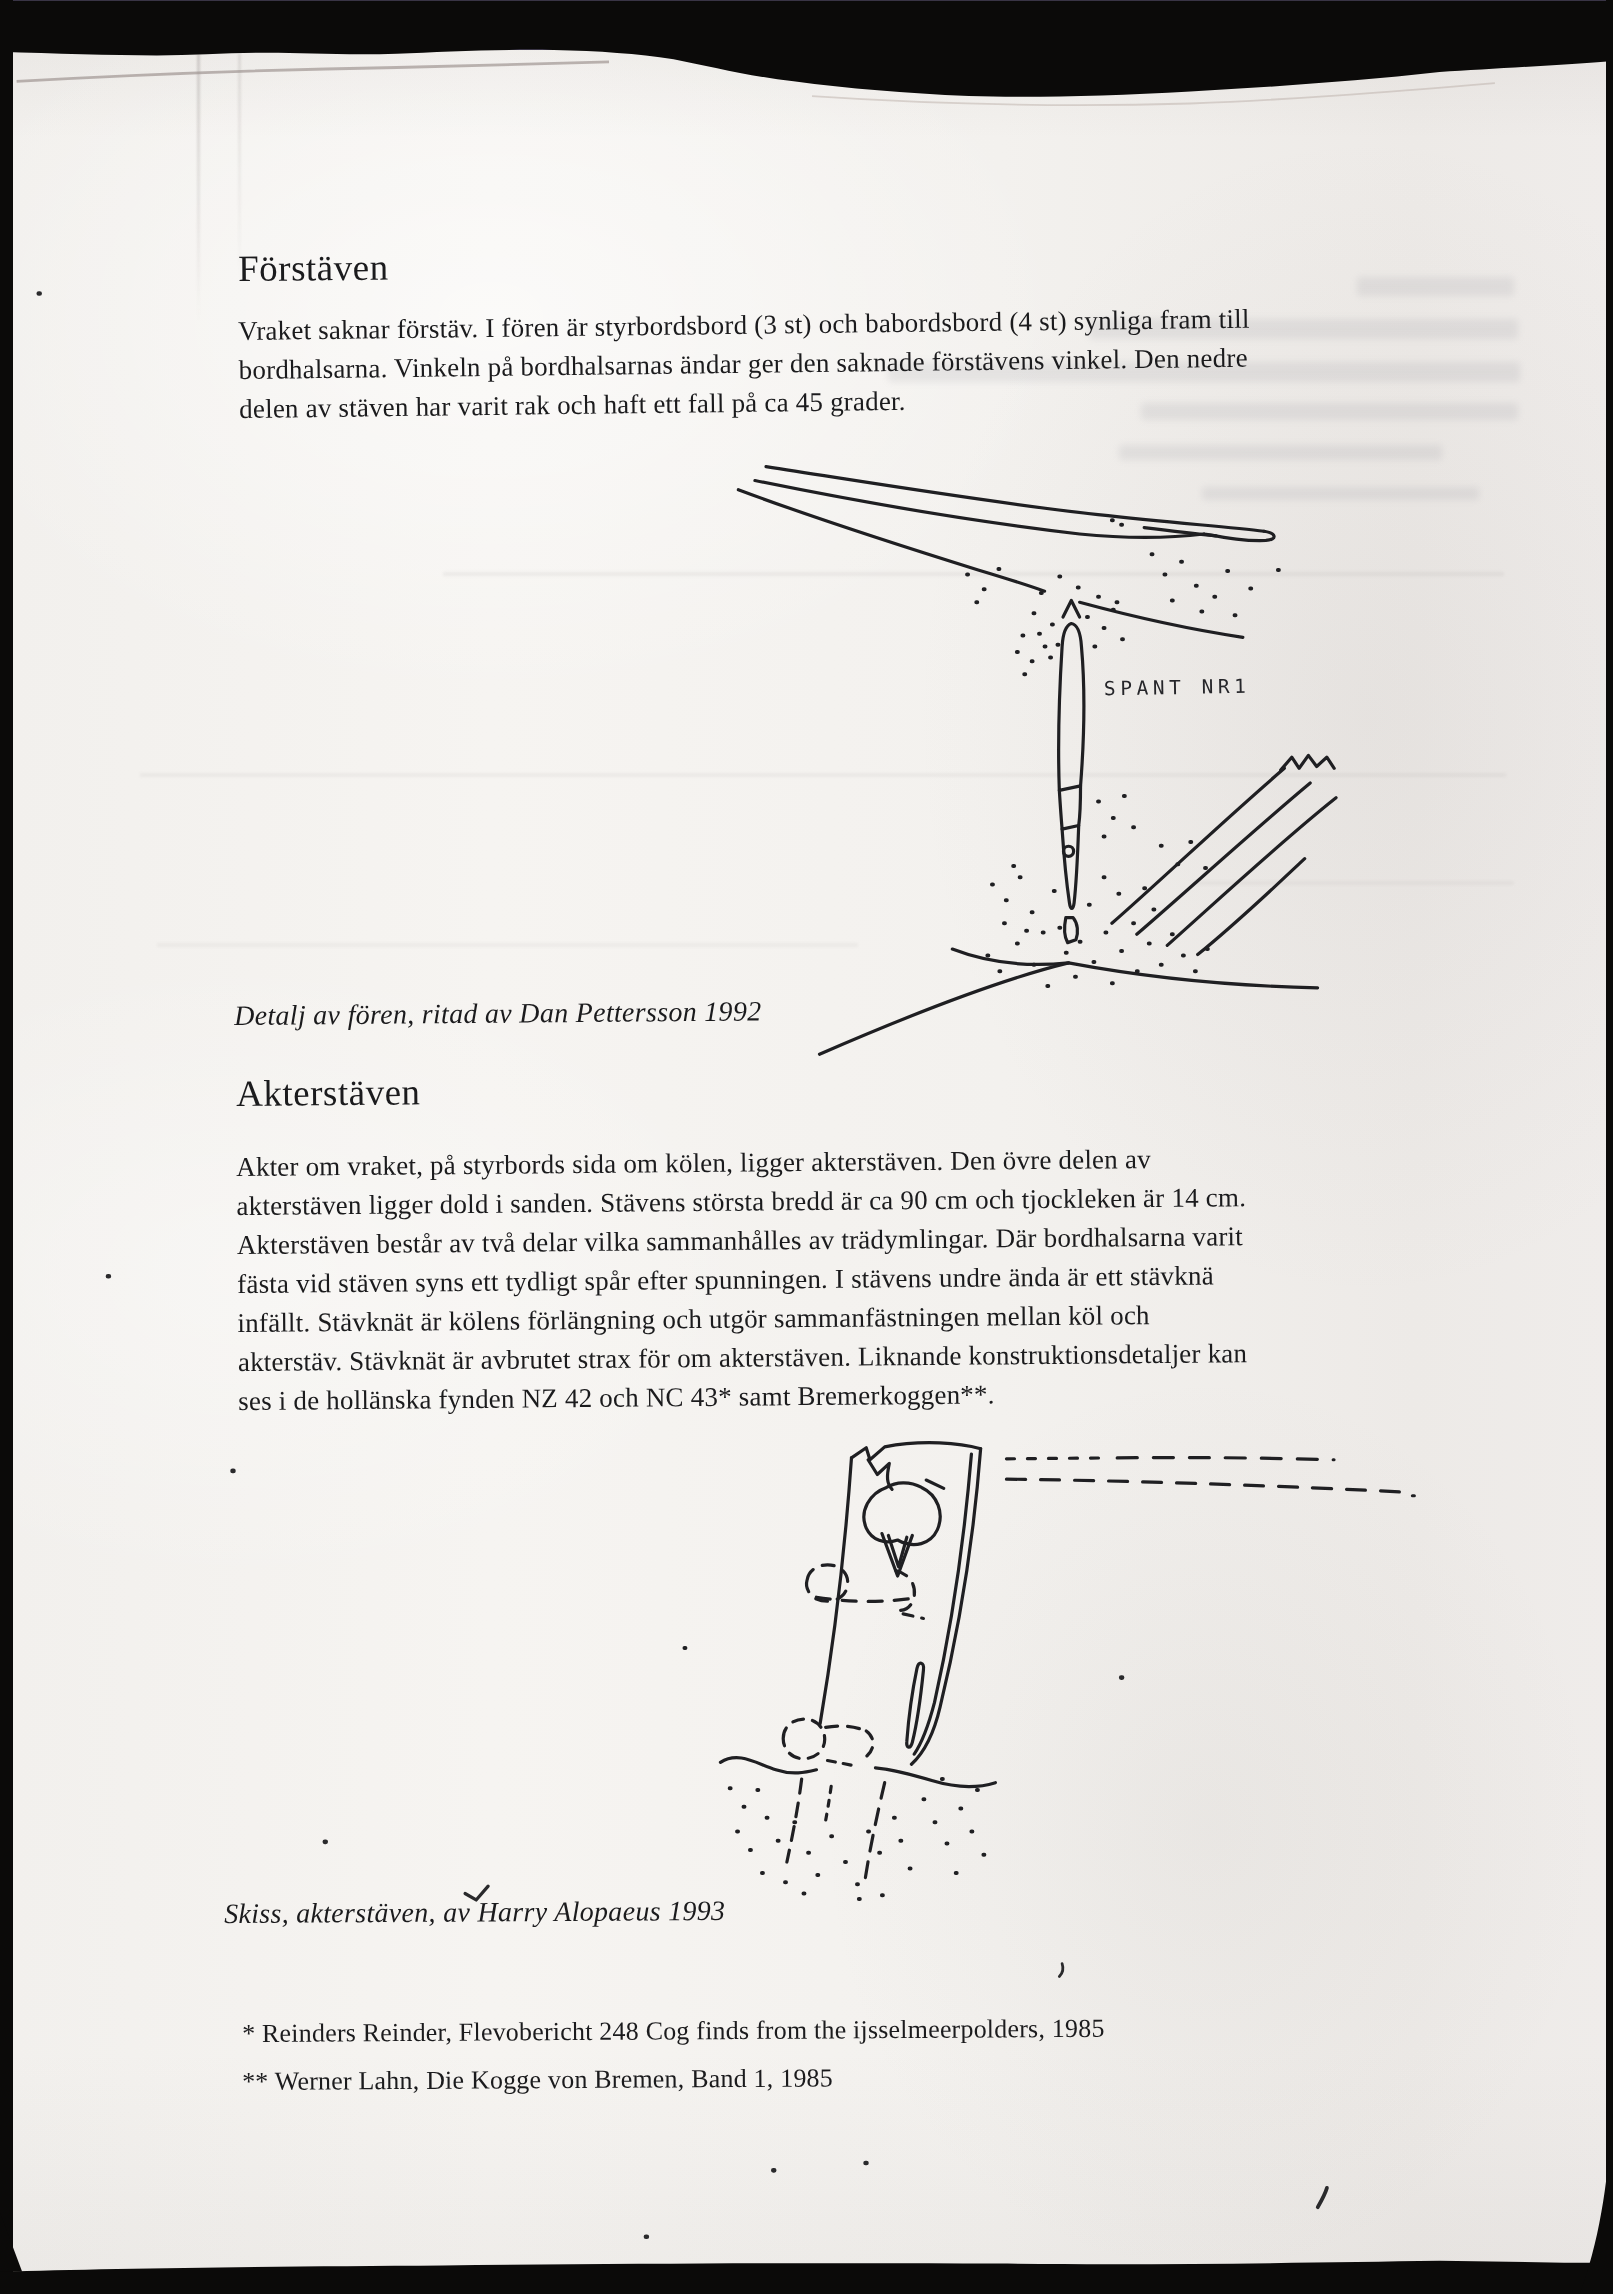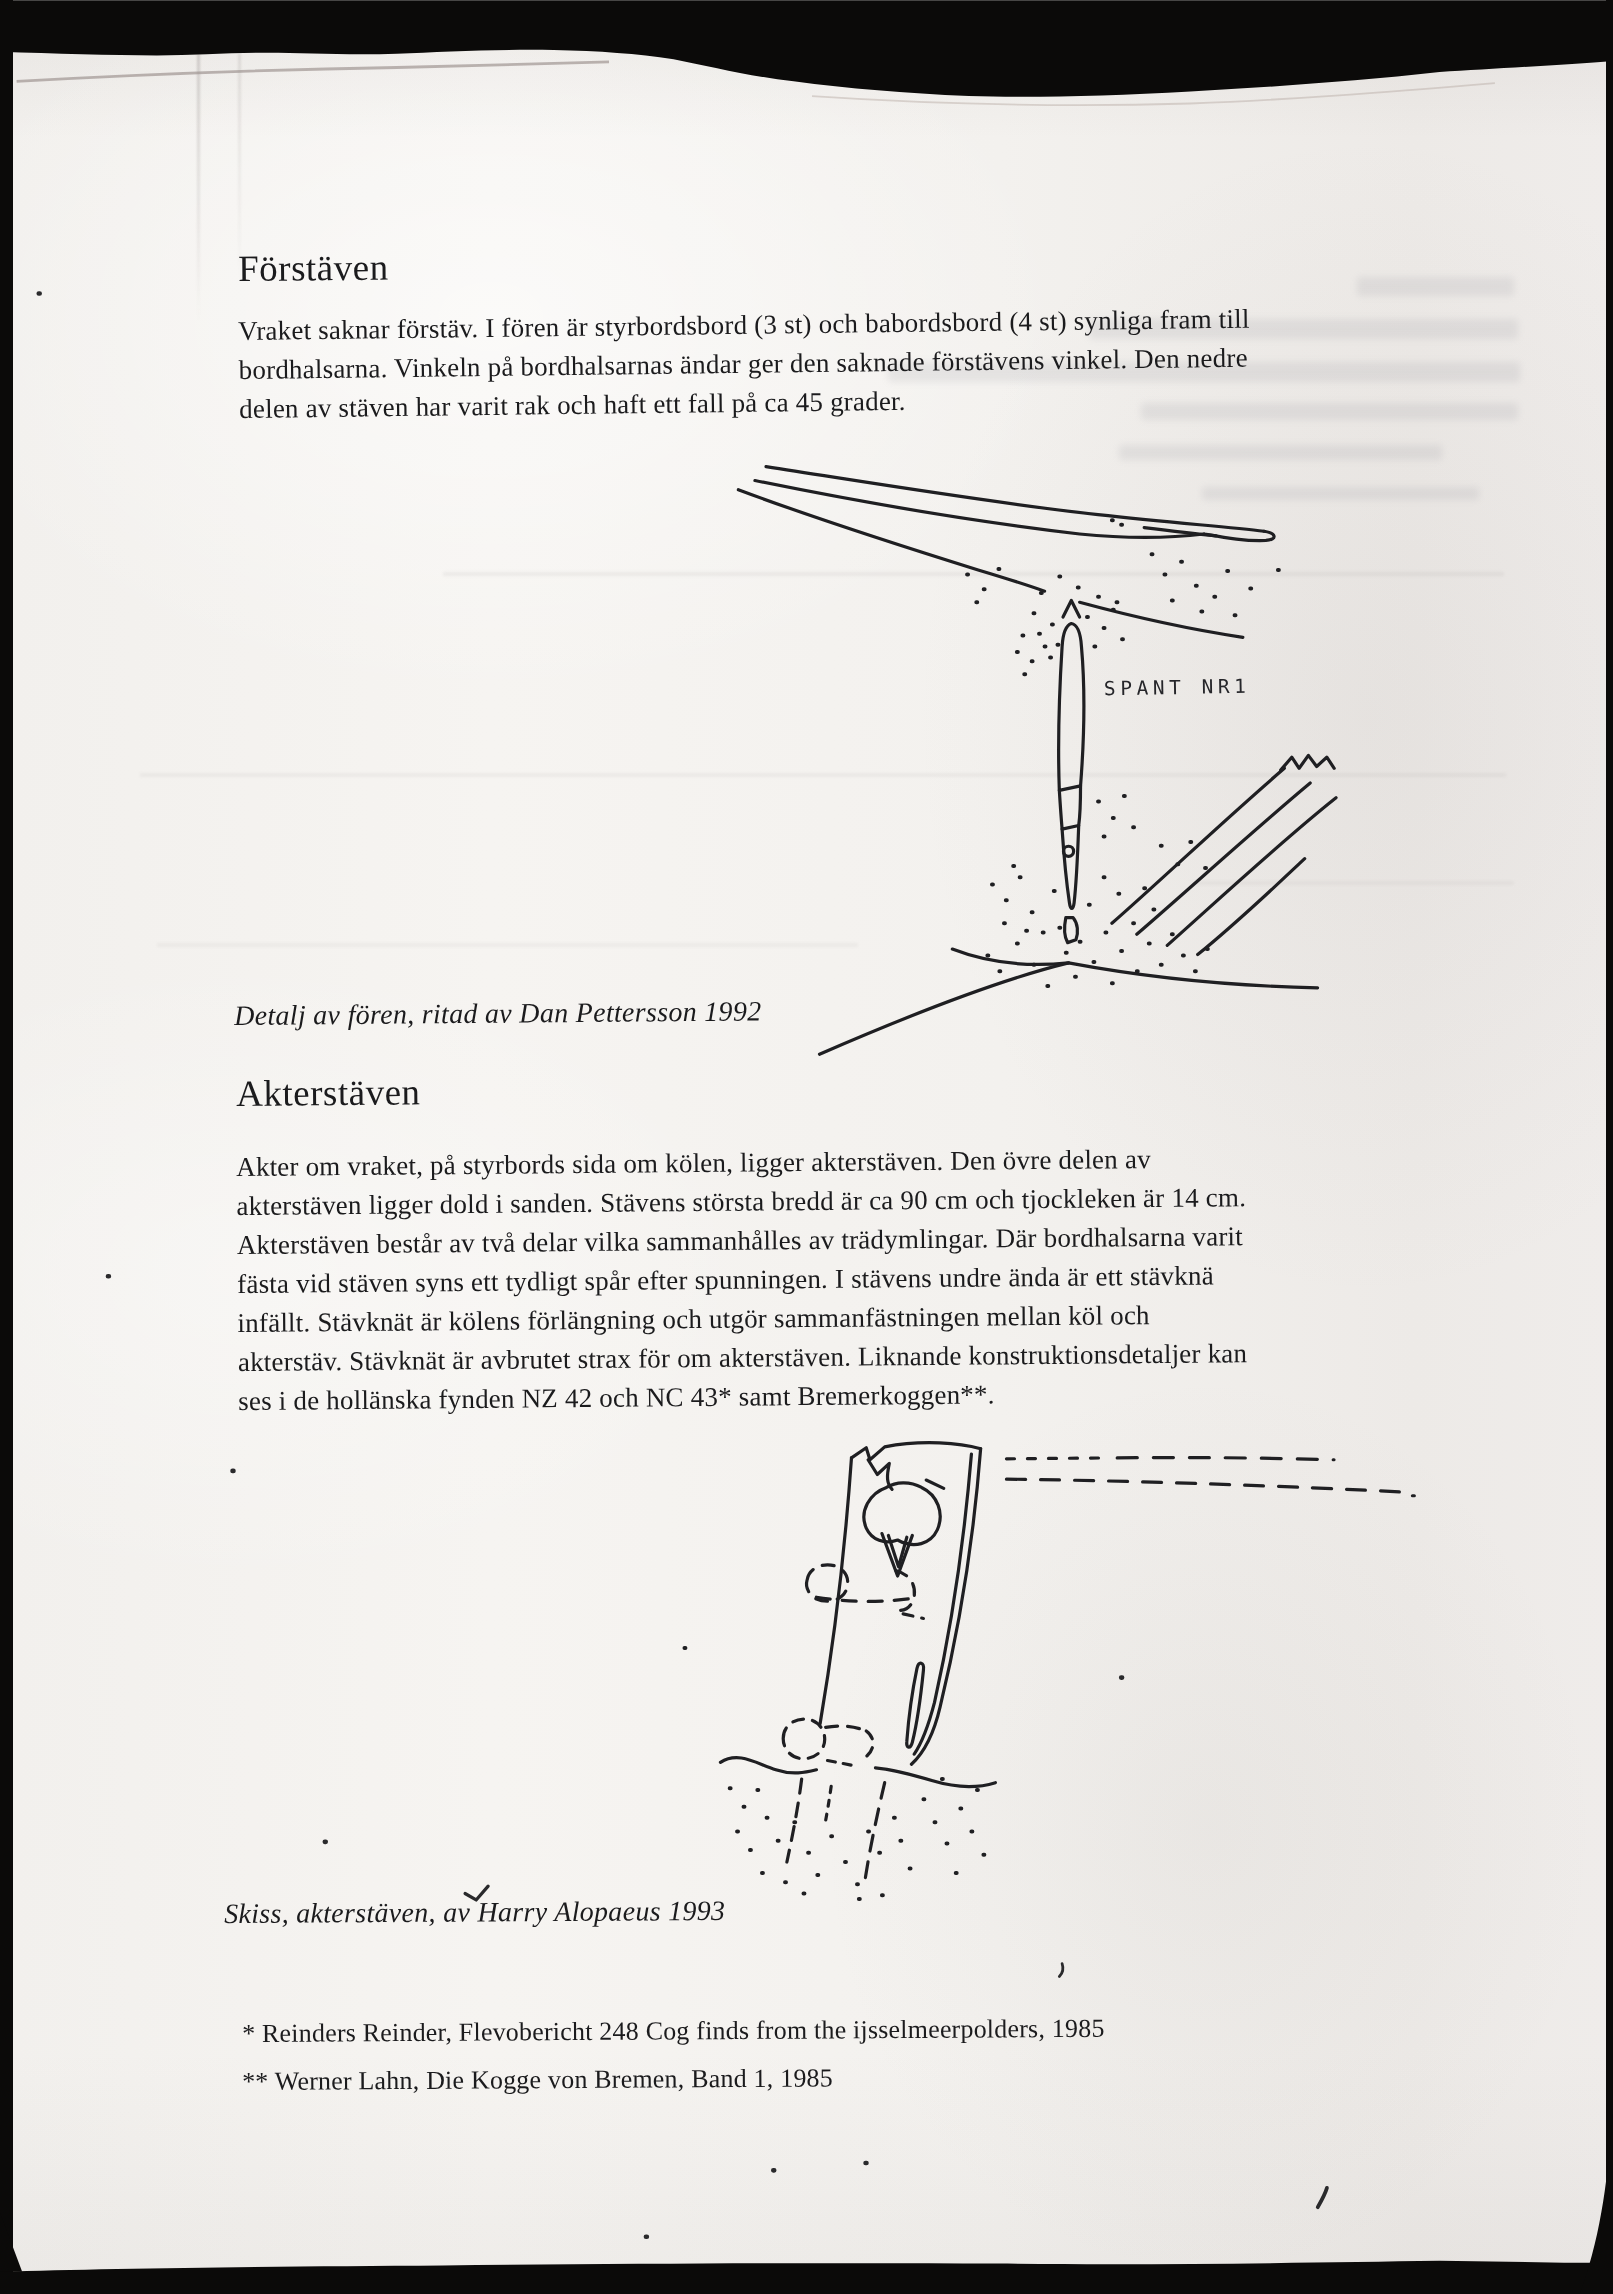--- a/index.html
+++ b/index.html
@@ -1,16 +1,16 @@
 <!DOCTYPE html>
 <html style="font-size:14.8px"><head>
 <meta charset="utf-8">
 <style>
   html,body{margin:0;padding:0;background:#070606;}
-  .page{position:relative;width:1613px;height:2294px;background:#ffffff;overflow:hidden;
+  .page{position:relative;width:1613px;height:2294px;background:#c4b5fd;overflow:hidden;
         font-family:"Liberation Serif", serif;}
   .paper{position:absolute;left:13px;top:50px;right:7.4px;bottom:22px;
          background:
            radial-gradient(831px 554px at 30% 12%, rgba(255,255,255,.55), rgba(255,255,255,0) 70%),
            radial-gradient(646px 831px at 85% 30%, rgba(158,150,148,.10), rgba(158,150,148,0) 70%),
            radial-gradient(738px 461px at 15% 55%, rgba(255,255,255,.35), rgba(255,255,255,0) 70%),
            radial-gradient(554px 646px at 75% 80%, rgba(150,145,140,.08), rgba(150,145,140,0) 70%),
            linear-gradient(90deg, #f2f0ed 0%, #f6f4f1 30%, #f3f1ee 62%, #edeae7 88%, #efecea 100%);}
   .paper::after{content:"";position:absolute;inset:0;
          background:linear-gradient(180deg, rgba(140,130,126,.07) 0%, rgba(140,130,126,0) 4%,

